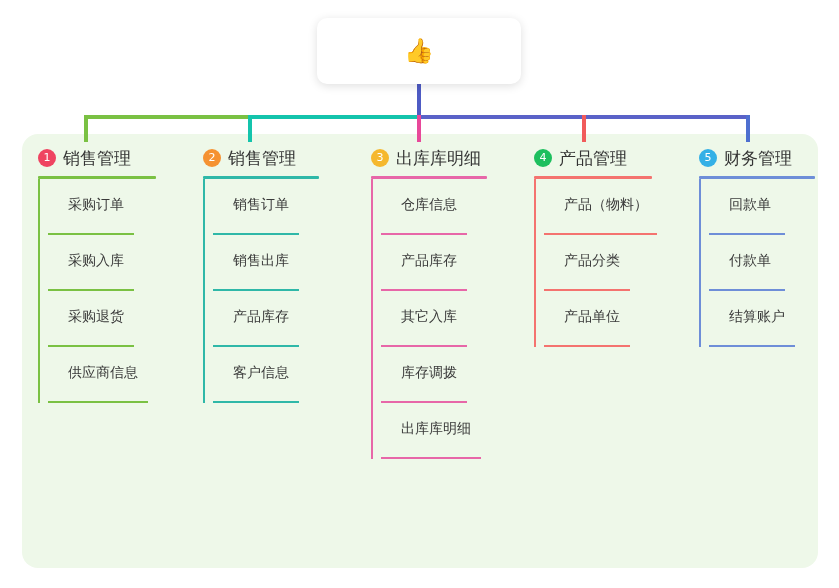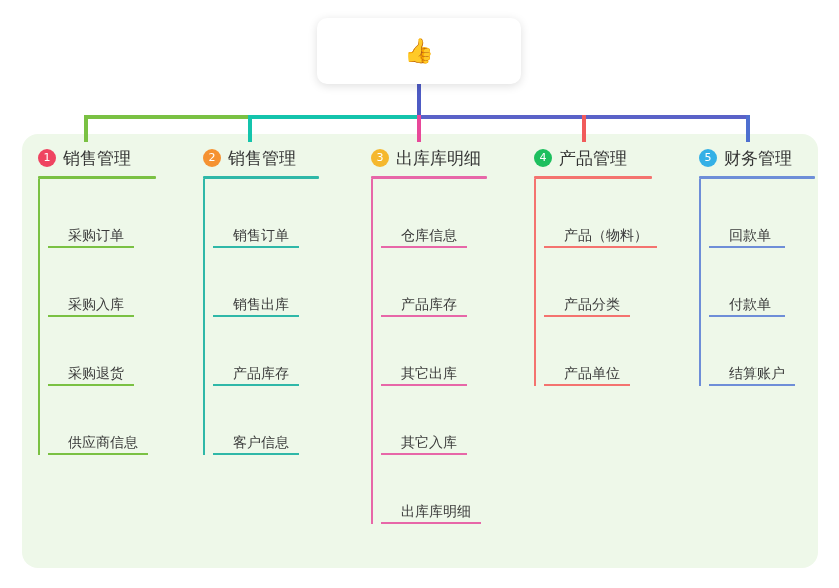--- a/index.html
+++ b/index.html
@@ -108,24 +108,24 @@
   }
   .spine {
     position: absolute;
     left: 0;
     top: 0;
     bottom: 0;
     width: 2px;
   }
   .item {
     position: relative;
-    height: 69px;
+    height: 56px;
     box-sizing: border-box;
     display: flex;
-    align-items: flex-end;
+    align-items: center;
     padding-left: 20px;
     padding-bottom: 5px;
   }
   .item-label {
     font-size: 14px;
     color: #3a3a3a;
     white-space: nowrap;
     line-height: 1.1;
   }
   .item-rule {
@@ -224,25 +224,25 @@
           <div class="spine" style="background: rgb(231, 103, 168);"></div>
           <div class="item">
             <span class="item-label">仓库信息</span>
             <div class="item-rule" style="background: rgb(231, 103, 168); width: 86px;"></div>
           </div>
           <div class="item">
             <span class="item-label">产品库存</span>
             <div class="item-rule" style="background: rgb(231, 103, 168); width: 86px;"></div>
           </div>
           <div class="item">
-            <span class="item-label">其它出库</span>
-            <div class="item-rule" style="background: rgb(231, 103, 168); width: 86px;"></div>
-          </div>
-          <div class="item">
             <span class="item-label">其它入库</span>
+            <div class="item-rule" style="background: rgb(231, 103, 168); width: 86px;"></div>
+          </div>
+          <div class="item">
+            <span class="item-label">库存调拨</span>
             <div class="item-rule" style="background: rgb(231, 103, 168); width: 86px;"></div>
           </div>
           <div class="item">
             <span class="item-label">出库库明细</span>
             <div class="item-rule" style="background: rgb(231, 103, 168); width: 100px;"></div>
           </div>
         </div>
       </div>
       <div class="column" style="left: 534px;">
         <div class="col-head">

